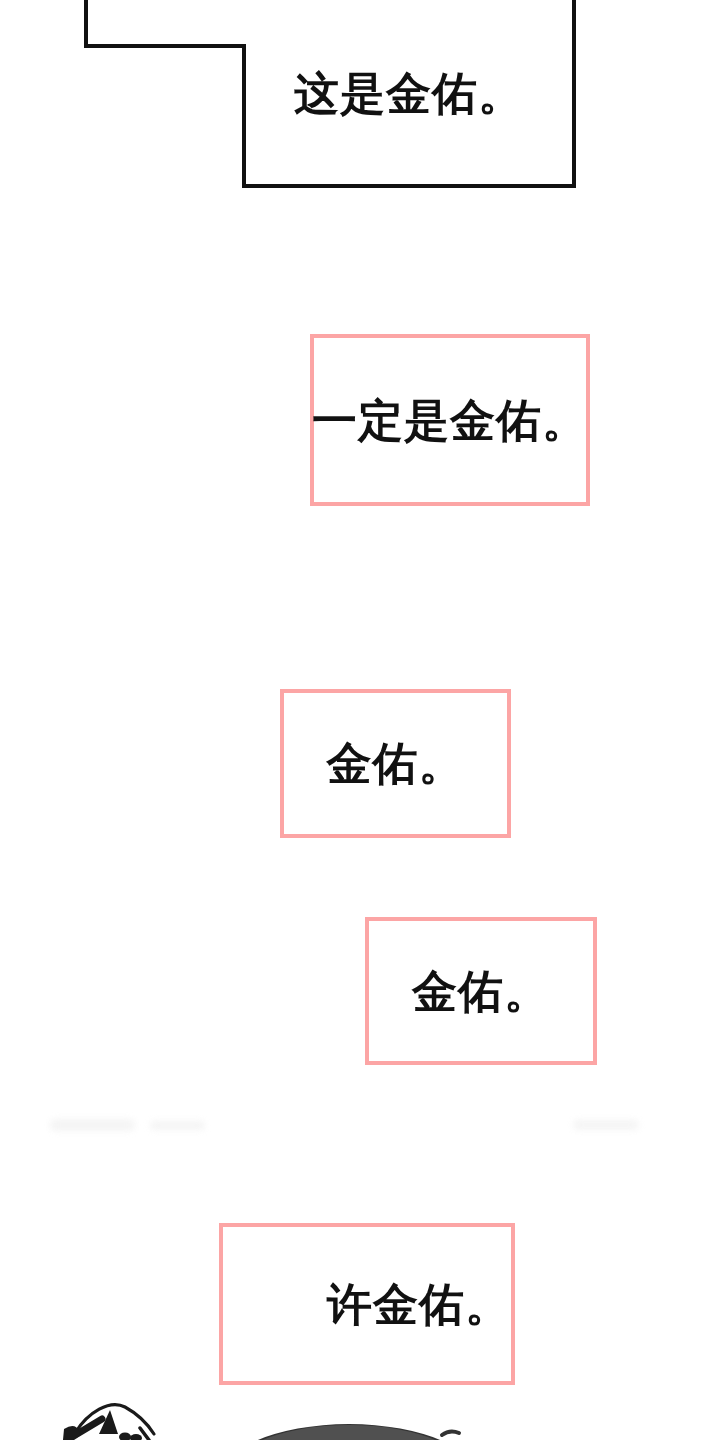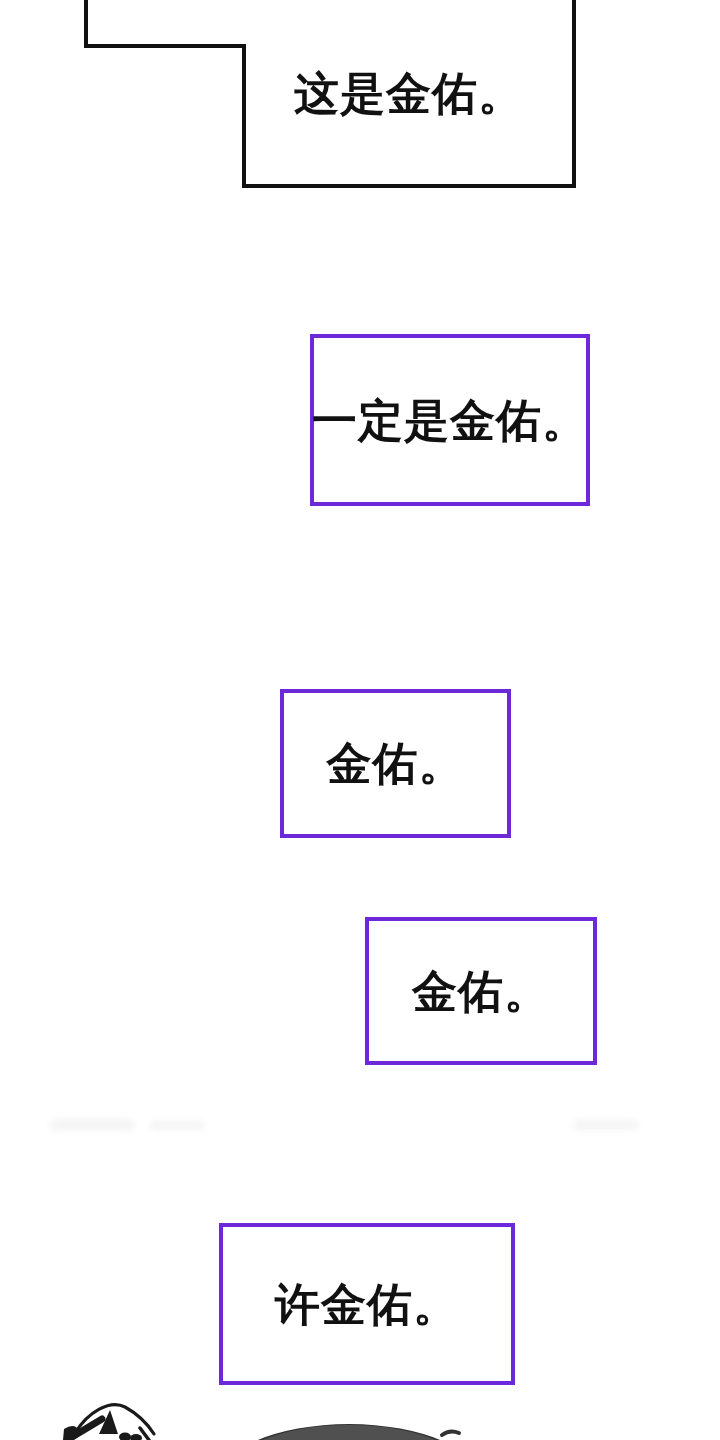--- a/index.html
+++ b/index.html
@@ -15,21 +15,21 @@
     overflow: hidden;
     font-family: "Liberation Sans", sans-serif;
   }
   .abs { position: absolute; }
 
   
   .bubble {
     position: absolute;
     box-sizing: border-box;
     background: #ffffff;
-    border: 4px solid #6d28d9;
+    border: 4px solid #fca5a5;
     display: flex;
     align-items: center;
     justify-content: center;
   }
   .bubble-text {
     color: #111111;
     font-size: 45px;
     font-weight: 600;
     letter-spacing: 1px;
     white-space: nowrap;
@@ -39,21 +39,21 @@
   
   #bubble1-text-wrap {
     left: 244px; top: 4px;
     width: 330px; height: 178px;
     display: flex; align-items: center; justify-content: center;
   }
 
   #bubble2 { left: 310px; top: 334px; width: 280px; height: 172px; }
   #bubble3 { left: 280px; top: 689px; width: 231px; height: 149px; }
   #bubble4 { left: 365px; top: 917px; width: 232px; height: 148px; }
-  #bubble5 { left: 219px; top: 1223px; width: 296px; height: 162px; }
+  #bubble5 { left: 219px; top: 1223px; width: 296px; height: 162px; justify-content: flex-end; }
 
   
   .smudge {
     position: absolute;
     background: #ececec;
     opacity: 0.55;
     filter: blur(3px);
     border-radius: 6px;
   }
   #smudge-left  { left: 50px;  top: 1119px; width: 85px; height: 12px; }

